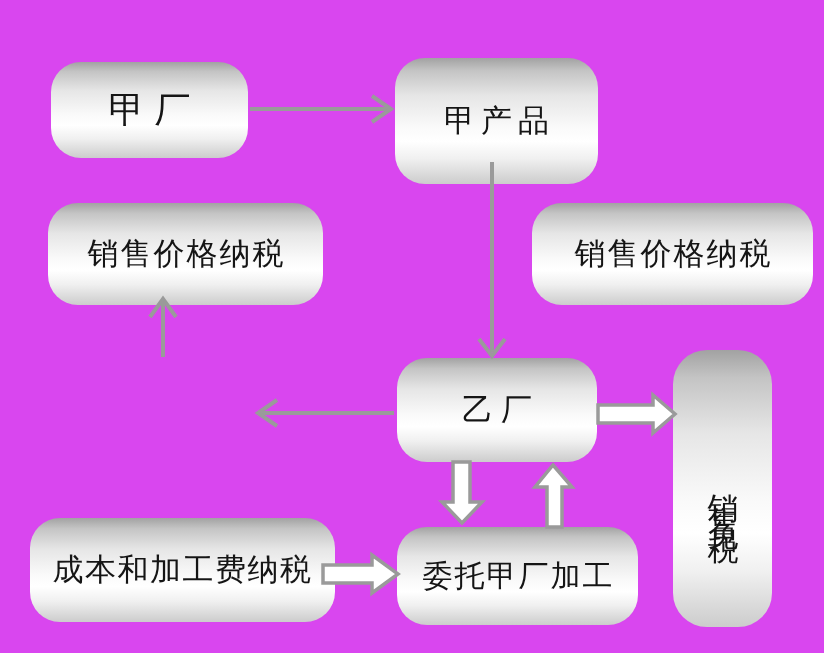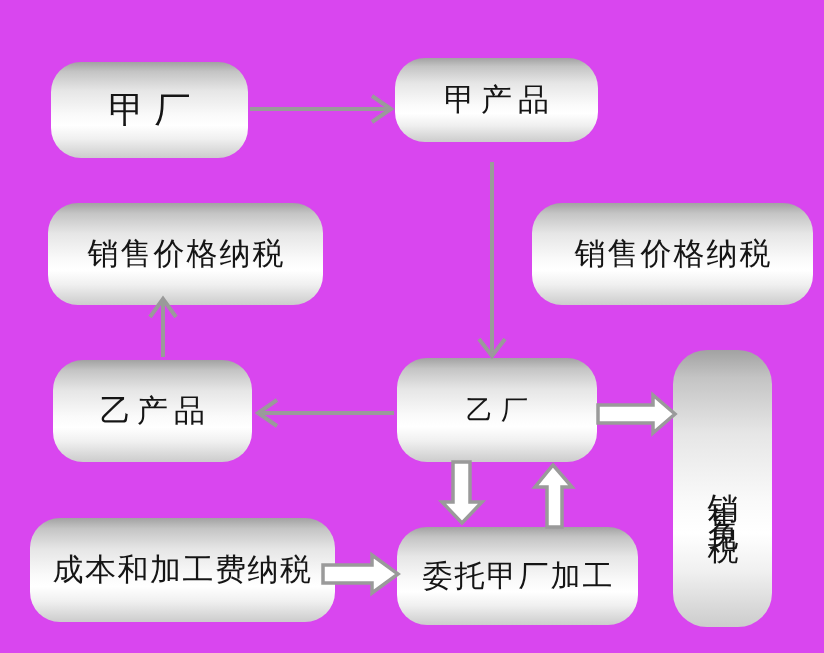--- a/index.html
+++ b/index.html
@@ -15,25 +15,25 @@
     display:flex; align-items:center; justify-content:center;
     border-radius:30px;
     background:linear-gradient(180deg,
       #a2a2a2 0%, #c4c4c4 10%, #e6e6e6 30%,
       #fafafa 55%, #ffffff 66%, #f0f0f0 80%, #cccccc 100%);
     color:#151515;
     text-align:center;
     white-space:nowrap;
   }
   #node-jia-factory        { left:51px;  top:62px;  width:197px; height:96px;  font-size:36px; letter-spacing:10px; padding-left:10px; box-sizing:border-box; }
-  #node-jia-product        { left:395px; top:58px;  width:203px; height:84px; font-size:31px; letter-spacing:6px;  padding-left:6px;  box-sizing:border-box; }
+  #node-jia-product        { left:395px; top:58px;  width:203px; height:126px; font-size:31px; letter-spacing:6px;  padding-left:6px;  box-sizing:border-box; }
   #node-sales-price-tax-left  { left:48px;  top:203px; width:275px; height:102px; font-size:31px; letter-spacing:2px; padding-left:2px; box-sizing:border-box; }
   #node-sales-price-tax-right { left:532px; top:203px; width:281px; height:102px; font-size:31px; letter-spacing:2px; padding-left:2px; box-sizing:border-box; }
   #node-yi-product         { left:53px;  top:360px; width:199px; height:102px; font-size:31px; letter-spacing:6px; padding-left:6px; box-sizing:border-box; }
-  #node-yi-factory         { left:397px; top:358px; width:200px; height:104px; font-size:27px; letter-spacing:8px; padding-left:8px; box-sizing:border-box; }
+  #node-yi-factory         { left:397px; top:358px; width:200px; height:104px; font-size:31px; letter-spacing:8px; padding-left:8px; box-sizing:border-box; }
   #node-sales-tax-free     { left:673px; top:350px; width:99px;  height:277px; font-size:31px; border-radius:34px; }
   #node-sales-tax-free .vtext {
     writing-mode:vertical-rl; text-orientation:upright;
     letter-spacing:13px; padding-top:13px;
   }
   #node-cost-processing-tax { left:30px;  top:518px; width:305px; height:104px; font-size:31px; letter-spacing:1.5px; }
   #node-entrust-processing  { left:397px; top:527px; width:241px; height:98px;  font-size:30px; letter-spacing:2px; padding-left:2px; box-sizing:border-box; }
   #arrow-layer {
     position:absolute; left:0; top:0; width:824px; height:653px;
     pointer-events:none;
@@ -55,23 +55,20 @@
   </div>
 
   <div class="node" id="node-sales-price-tax-left">
     <span>销售价格纳税</span>
   </div>
 
   <div class="node" id="node-sales-price-tax-right">
     <span>销售价格纳税</span>
   </div>
 
-  <div class="node" id="node-yi-product">
-    <span>乙产品</span>
-  </div>
 
   <div class="node" id="node-yi-factory">
     <span>乙厂</span>
   </div>
 
   <div class="node" id="node-sales-tax-free">
     <span class="vtext">销售免税</span>
   </div>
 
   <div class="node" id="node-cost-processing-tax">

